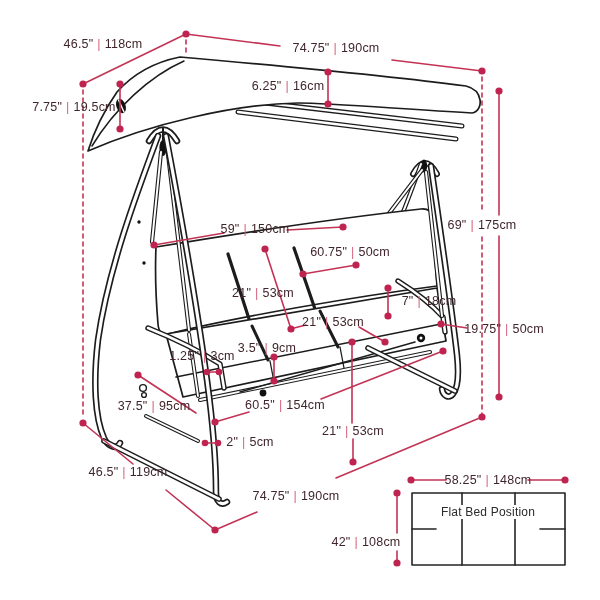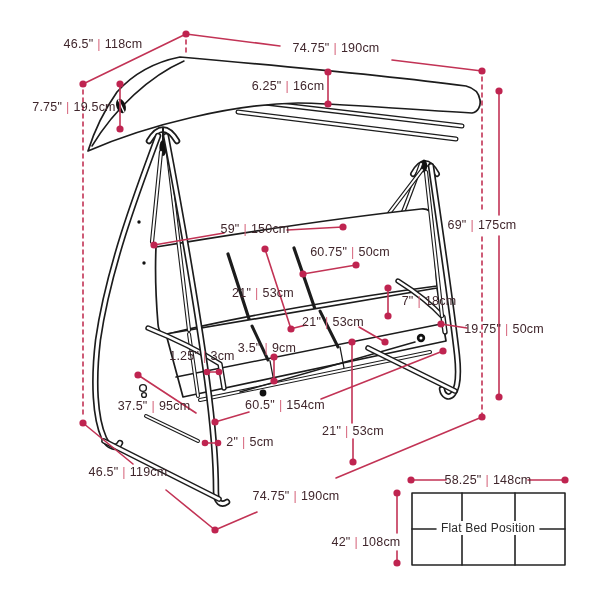--- a/index.html
+++ b/index.html
@@ -247,14 +247,14 @@
   <div class="dim" style="left:267px;top:348px"><span>3.5"</span><span class="sep">|</span><span>9cm</span></div>
   <div class="dim" style="left:154px;top:406px"><span>37.5"</span><span class="sep">|</span><span>95cm</span></div>
   <div class="dim" style="left:285px;top:405px"><span>60.5"</span><span class="sep">|</span><span>154cm</span></div>
   <div class="dim" style="left:250px;top:442px"><span>2"</span><span class="sep">|</span><span>5cm</span></div>
   <div class="dim" style="left:353px;top:431px"><span>21"</span><span class="sep">|</span><span>53cm</span></div>
   <div class="dim" style="left:128px;top:472px"><span>46.5"</span><span class="sep">|</span><span>119cm</span></div>
   <div class="dim" style="left:296px;top:496px"><span>74.75"</span><span class="sep">|</span><span>190cm</span></div>
   <div class="dim" style="left:488px;top:480px"><span>58.25"</span><span class="sep">|</span><span>148cm</span></div>
   <div class="dim" style="left:366px;top:542px"><span>42"</span><span class="sep">|</span><span>108cm</span></div>
 
-  <div class="flatbed-label" style="left:488px;top:528px">Flat Bed Position</div>
+  <div class="flatbed-label" style="left:488px;top:512px">Flat Bed Position</div>
 </div>
 
 </body></html>

